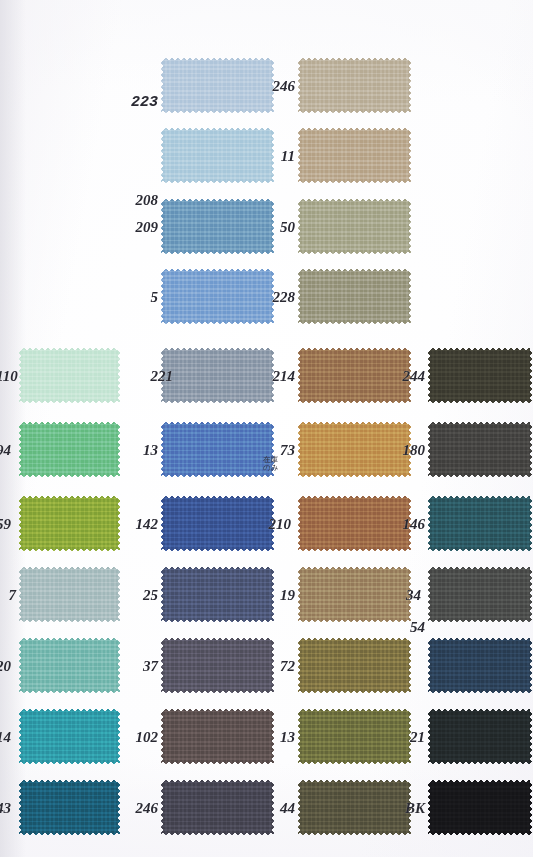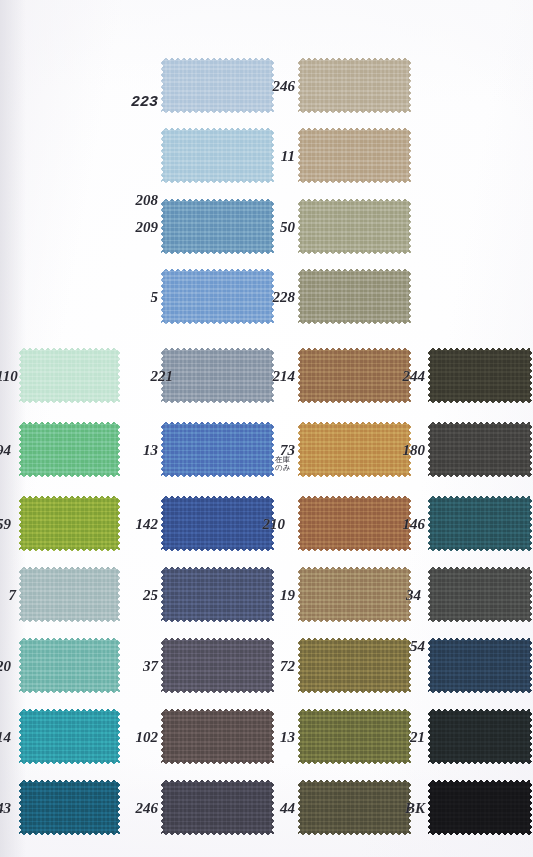--- a/index.html
+++ b/index.html
@@ -174,40 +174,40 @@
       </div>
       <div class="swatch-label" style="right: auto; top: 442.5px; left: -4px; text-align: left;">94</div>
       <div class="swatch-cell" style="left: 160px; top: 421px; width: 115px; height: 57px;">
         <div class="swatch" style="background: rgb(83, 121, 188);"></div>
       </div>
       <div class="swatch-label" style="right: 375px; top: 442.5px;">13</div>
       <div class="swatch-cell" style="left: 297px; top: 421px; width: 115px; height: 57px;">
         <div class="swatch" style="background: rgb(193, 146, 79);"></div>
       </div>
       <div class="swatch-label" style="right: 238px; top: 442.5px; text-align: right;">73</div>
-      <div class="swatch-note" style="left: 263px; top: 455.5px; margin-left: 12px;">
+      <div class="swatch-note" style="left: 263px; top: 455.5px;">
         <div>在庫</div>
         <div>のみ</div>
       </div>
       <div class="swatch-cell" style="left: 427px; top: 421px; width: 106px; height: 57px;">
         <div class="swatch" style="background: rgb(69, 68, 66);"></div>
       </div>
       <div class="swatch-label" style="right: 108px; top: 442.5px;">180</div>
       <div class="swatch-cell" style="left: 18px; top: 495px; width: 103px; height: 57px;">
         <div class="swatch" style="background: rgb(139, 169, 58);"></div>
       </div>
       <div class="swatch-label" style="right: auto; top: 516.5px; left: -4px; text-align: left;">59</div>
       <div class="swatch-cell" style="left: 160px; top: 495px; width: 115px; height: 57px;">
         <div class="swatch" style="background: rgb(58, 85, 149);"></div>
       </div>
       <div class="swatch-label" style="right: 375px; top: 516.5px;">142</div>
       <div class="swatch-cell" style="left: 297px; top: 495px; width: 115px; height: 57px;">
         <div class="swatch" style="background: rgb(158, 107, 72);"></div>
       </div>
-      <div class="swatch-label" style="right: 248px; top: 516.5px;">210</div>
+      <div class="swatch-label" style="right: 242px; top: 516.5px;">210</div>
       <div class="swatch-cell" style="left: 427px; top: 495px; width: 106px; height: 57px;">
         <div class="swatch" style="background: rgb(44, 87, 97);"></div>
       </div>
       <div class="swatch-label" style="right: 108px; top: 516.5px;">146</div>
       <div class="swatch-cell" style="left: 18px; top: 566px; width: 103px; height: 57px;">
         <div class="swatch" style="background: rgb(169, 190, 192);"></div>
       </div>
       <div class="swatch-label" style="right: 517px; top: 587.5px;">7</div>
       <div class="swatch-cell" style="left: 160px; top: 566px; width: 115px; height: 57px;">
         <div class="swatch" style="background: rgb(76, 86, 118);"></div>
@@ -229,21 +229,21 @@
         <div class="swatch" style="background: rgb(87, 85, 100);"></div>
       </div>
       <div class="swatch-label" style="right: 375px; top: 658.5px;">37</div>
       <div class="swatch-cell" style="left: 297px; top: 637px; width: 115px; height: 57px;">
         <div class="swatch" style="background: rgb(126, 114, 67);"></div>
       </div>
       <div class="swatch-label" style="right: 238px; top: 658.5px;">72</div>
       <div class="swatch-cell" style="left: 427px; top: 637px; width: 106px; height: 57px;">
         <div class="swatch" style="background: rgb(44, 65, 88);"></div>
       </div>
-      <div class="swatch-label" style="right: 108px; top: 639px; margin-left: 20px;">54</div>
+      <div class="swatch-label" style="right: 108px; top: 620px; margin-left: 20px;">54</div>
       <div class="swatch-cell" style="left: 18px; top: 708px; width: 103px; height: 57px;">
         <div class="swatch" style="background: rgb(47, 154, 168);"></div>
       </div>
       <div class="swatch-label" style="right: auto; top: 729.5px; left: -4px; text-align: left;">14</div>
       <div class="swatch-cell" style="left: 160px; top: 708px; width: 115px; height: 57px;">
         <div class="swatch" style="background: rgb(93, 81, 80);"></div>
       </div>
       <div class="swatch-label" style="right: 375px; top: 729.5px;">102</div>
       <div class="swatch-cell" style="left: 297px; top: 708px; width: 115px; height: 57px;">
         <div class="swatch" style="background: rgb(110, 112, 63);"></div>

